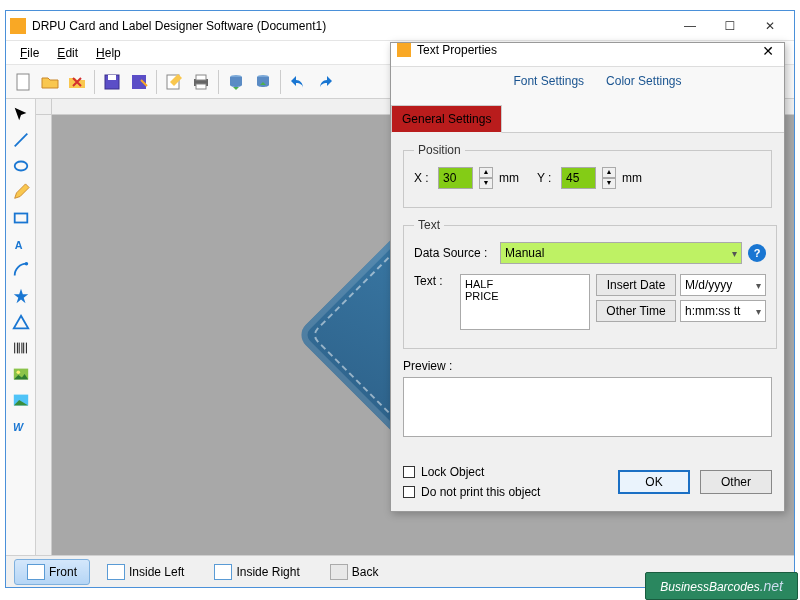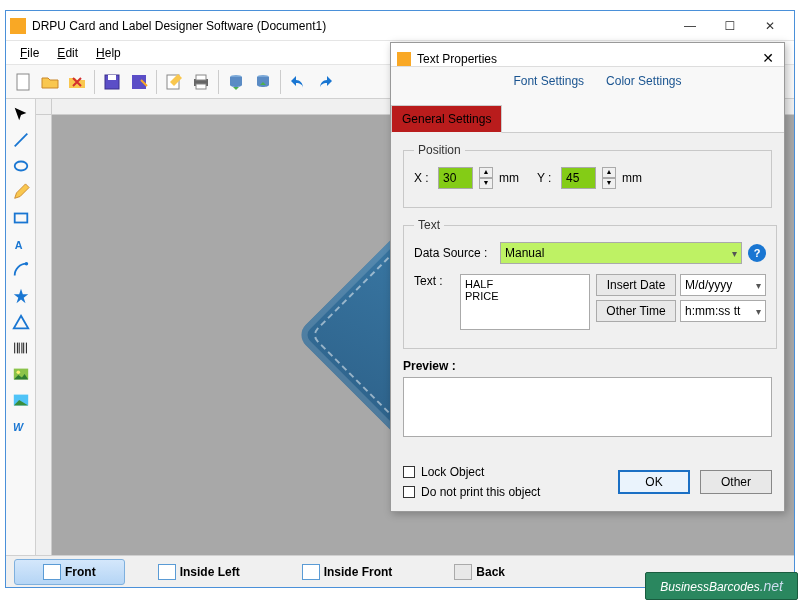--- a/index.html
+++ b/index.html
@@ -36,28 +36,28 @@
 .canvas { flex:1; background: #a8a8a8; display:flex; align-items:center; justify-content:center; position:relative; overflow:hidden; }
 
 .price-tag { transform: rotate(45deg); }
 .tag-body { width: 180px; height: 180px; background: linear-gradient(160deg,#3b7ba8 0%,#2d6189 100%); border-radius: 14px; display:flex; align-items:center; justify-content:center; flex-direction:column; position:relative; box-shadow: inset 0 0 0 6px rgba(255,255,255,0.15); }
 .tag-body::before { content:''; position:absolute; inset:10px; border:2px dashed rgba(255,255,255,0.5); border-radius:10px; }
 .tag-text { color:#fff; font-weight:bold; font-size:30px; text-align:center; transform: rotate(-45deg); line-height:1.05; text-shadow:0 1px 2px rgba(0,0,0,0.4); letter-spacing:1px; }
 .tag-hole { position:absolute; top:-4px; right:-4px; width:12px; height:12px; background:#fff; border-radius:50%; border:3px solid #2d6189; }
 .tag-string { position:absolute; top:-30px; right:-30px; width:40px; height:40px; border:2px solid #666; border-radius:50% 0 50% 50%; border-right-color:transparent; border-bottom-color:transparent; transform:rotate(20deg); }
 
 .page-tabs { height: 32px; border-top: 1px solid #d0d0d0; background: #f0f0f0; display: flex; align-items: center; padding: 0 8px; gap: 4px; }
-.page-tab { display: flex; align-items: center; gap: 4px; padding: 4px 28px; border: 1px solid transparent; font-weight: bold; }
+.page-tab { display: flex; align-items: center; gap: 4px; padding: 4px 12px; border: 1px solid transparent; }
 .page-tab.active { background: linear-gradient(#d4e7fb,#b5d5f5); border:1px solid #7eb0de; border-radius:3px; }
 .page-tab .page-icon { width:18px; height:16px; border:1px solid #5a9bd5; background:#fff; }
 .page-tab.back .page-icon { border-color:#aaa; background:#e8e8e8; }
 
 
 .dialog { position: absolute; top: 42px; left: 390px; width: 395px; height: 470px; background: #f0f0f0; border: 1px solid #999; box-shadow: 2px 2px 8px rgba(0,0,0,0.25); display: flex; flex-direction: column; }
-.dialog .dlg-title { height: 24px; background:#fff; display:flex; align-items:flex-end; padding:0 6px; border-bottom:1px solid #ddd; }
+.dialog .dlg-title { height: 24px; background:#fff; display:flex; align-items:flex-start; padding:0 6px; border-bottom:1px solid #ddd; }
 .dialog .dlg-title .dlg-icon { width:14px; height:14px; background:#f9a825; margin-right:6px; }
 .dialog .dlg-close { margin-left:auto; width:20px; text-align:center; font-size:14px; }
 .dialog .tabs { display:flex; background:#f8f8f8; border-bottom:1px solid #ccc; }
 .dialog .tab { padding: 6px 10px; color:#1a5490; border:1px solid transparent; }
 .dialog .tab.active { background:#b91c1c; border:1px solid #ccc; border-bottom-color:#f0f0f0; margin-bottom:-1px; color:#000;margin-top:38px; }
 .dialog .body { padding: 10px 12px; flex:1; display:flex; flex-direction:column; gap:10px; }
 fieldset { border:1px solid #c8c8c8; padding: 10px 10px 12px; }
 legend { padding: 0 4px; color:#333; }
 .row { display:flex; align-items:center; gap:6px; margin-bottom:6px; }
 .row label { min-width: 18px; }
@@ -283,21 +283,21 @@
     <div class="page-tab active">
         <div class="page-icon"></div>
         <span>Front</span>
       </div>
     <div class="page-tab">
         <div class="page-icon"></div>
         <span>Inside Left</span>
       </div>
     <div class="page-tab">
         <div class="page-icon"></div>
-        <span>Inside Front</span>
+        <span>Inside Right</span>
       </div>
     <div class="page-tab back">
         <div class="page-icon"></div>
         <span>Back</span>
       </div>
   </div>
 </div>
 
 <div class="dialog">
   <div class="dlg-title">
@@ -355,21 +355,21 @@
             <div class="btn-small">Other Time</div>
             <div class="combo-small">
                 <span>h:mm:ss tt</span>
               </div>
           </div>
         </div>
       </div>
     </fieldset>
 
     <div>
-      <div style="margin-bottom:4px; font-weight:bold;">Preview :</div>
+      <div style="margin-bottom:4px; font-weight:normal;">Preview :</div>
       <div class="preview-box"></div>
     </div>
   </div>
   <div class="dlg-footer">
     <div class="checks">
       <div class="chk">
           <div class="box"></div>
           <span>Lock Object</span>
         </div>
       <div class="chk">

